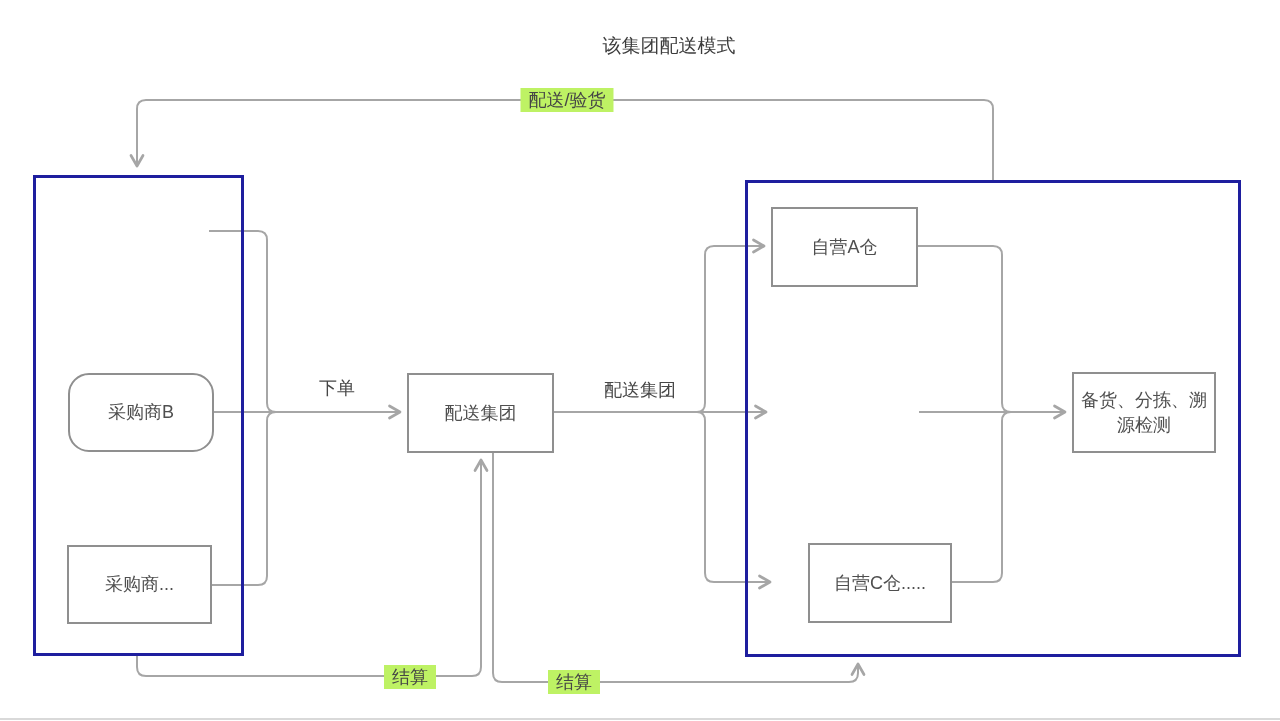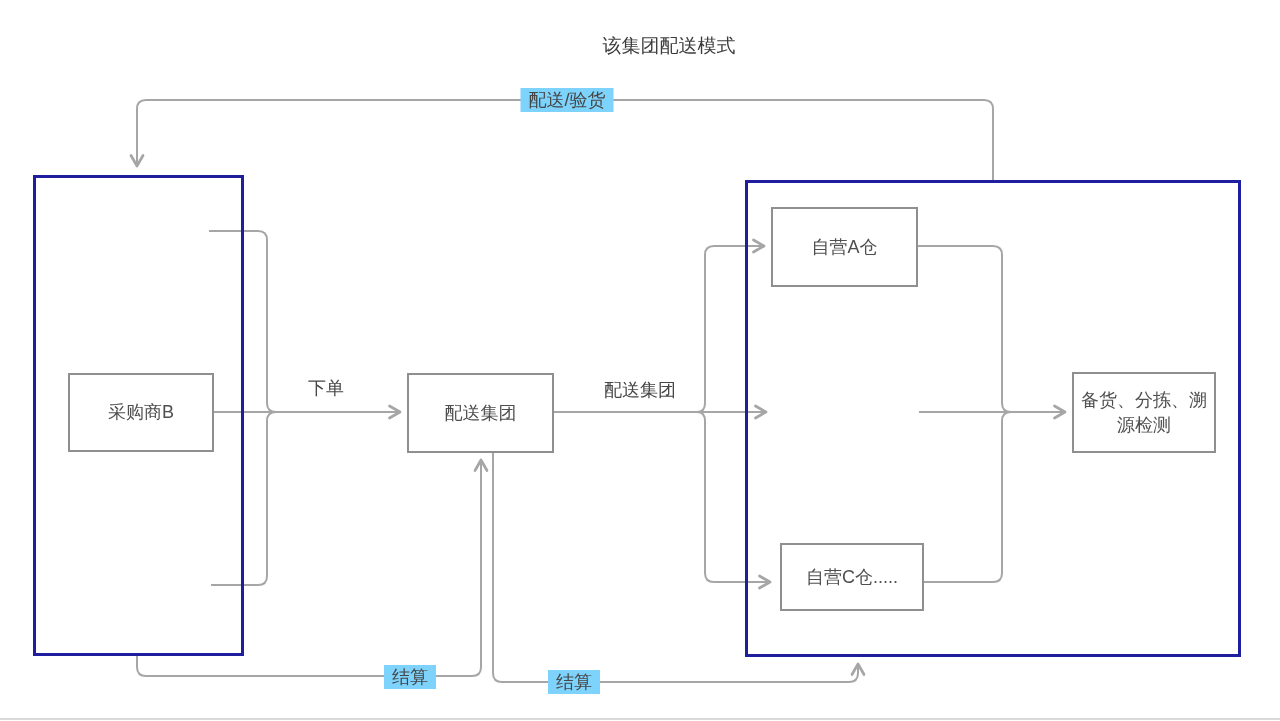--- a/index.html
+++ b/index.html
@@ -34,38 +34,38 @@
     background:#ffffff;
     border:2px solid #8f8f8f;
     box-sizing:border-box;
     display:flex; align-items:center; justify-content:center;
     text-align:center;
     font-size:18px; color:#4f4f4f;
     line-height:1.35;
     padding:2px 6px;
   }
   #node-purchaser-a   { left:66px;  top:192px; width:144px; height:79px; }
-  #node-purchaser-b   { left:68px;  top:373px; width:146px; height:79px; }
+  #node-purchaser-b   { left:68px;  top:373px; width:146px; height:79px;border-radius:21px; }
   #node-purchaser-etc { left:67px;  top:545px; width:145px; height:79px; }
   #node-group         { left:407px; top:373px; width:147px; height:80px; }
   #node-warehouse-a   { left:771px; top:207px; width:147px; height:80px; }
   #node-warehouse-b   { left:773px; top:372px; width:146px; height:81px; }
-  #node-warehouse-c   { left:780px; top:543px; width:144px; height:68px; }
+  #node-warehouse-c   { left:808px; top:543px; width:144px; height:80px; }
   #node-process       { left:1072px;top:372px; width:144px; height:81px; }
   #edges { position:absolute; left:0; top:0; width:1280px; height:721px; }
   .edge-label {
     position:absolute;
     transform:translate(-50%,-50%);
-    background:#7dd3fc;
+    background:#bef264;
     padding:0 8px;
     font-size:18px; color:#464646;
     white-space:nowrap;
   }
   #label-delivery   { left:567px; top:100px; }
-  #label-order      { left:326px; top:388px; background:transparent; }
+  #label-order      { left:337px; top:388px; background:transparent; }
   #label-stocking   { left:640px; top:390px; background:transparent; }
   #label-settle-l   { left:410px; top:677px; }
   #label-settle-r   { left:574px; top:682px; }
 </style>
 </head>
 <body>
 
 <div id="stage">
 
   <div class="diagram-title">该集团配送模式</div>
@@ -89,20 +89,21 @@
       <path d="M919,412 L1065,412" marker-end="url(#arrow)"></path>
       <path d="M137,656 L137,667 Q137,676 146,676 L472,676 Q481,676 481,667 L481,460" marker-end="url(#arrow)"></path>
       <path d="M493,453 L493,673 Q493,682 502,682 L849,682 Q858,682 858,673 L858,664" marker-end="url(#arrow)"></path>
     </g>
   </svg>
 
   <div class="group-container" id="purchasers-container"></div>
   <div class="group-container" id="warehouses-container"></div>
 
   <div class="node" id="node-purchaser-b">采购商B</div>
+  <div class="node" id="node-purchaser-etc">采购商...</div>
   <div class="node" id="node-warehouse-a">自营A仓</div>
   <div class="node" id="node-group">配送集团</div>
   <div class="node" id="node-warehouse-c">自营C仓.....</div>
   <div class="node" id="node-process">备货、分拣、溯源检测</div>
 
   <div class="edge-label" id="label-delivery">配送/验货</div>
   <div class="edge-label" id="label-order">下单</div>
   <div class="edge-label" id="label-stocking">配送集团</div>
   <div class="edge-label" id="label-settle-l">结算</div>
   <div class="edge-label" id="label-settle-r">结算</div>

